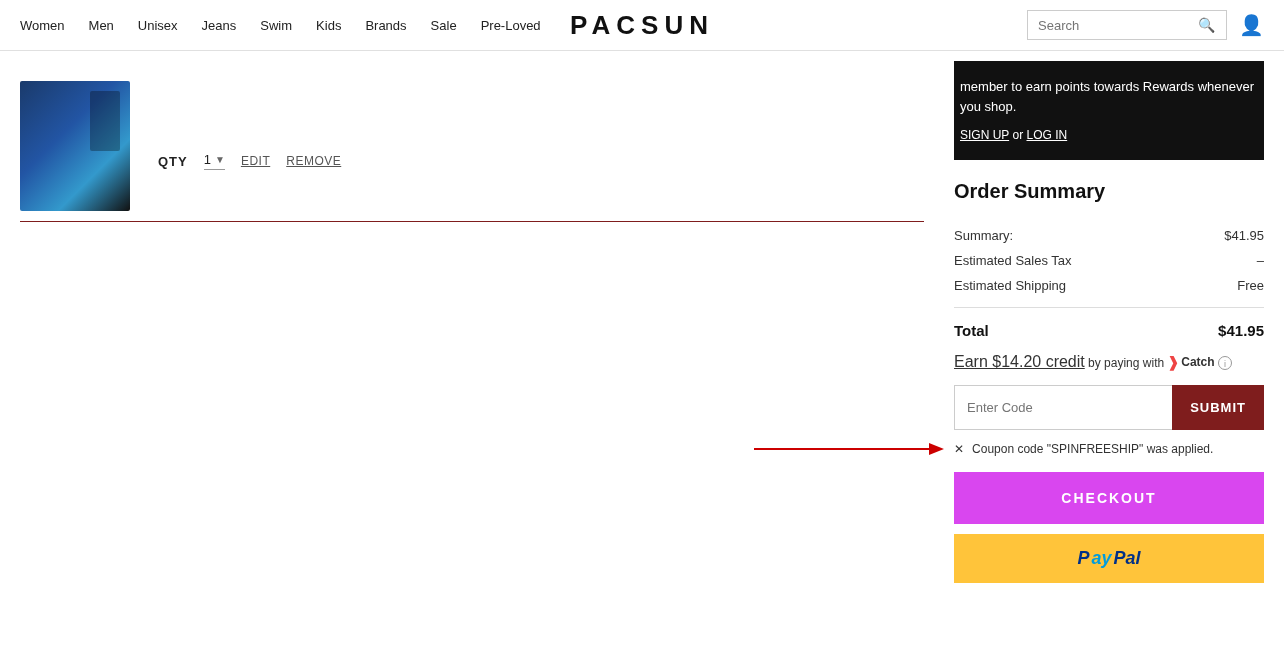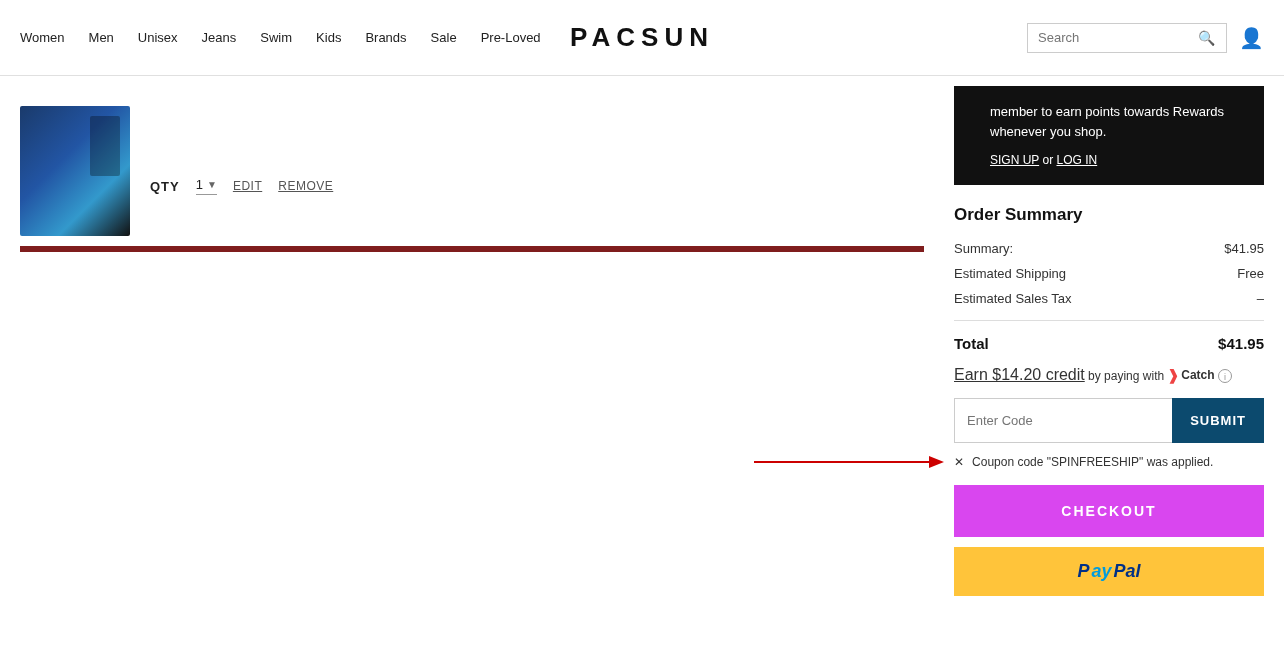--- a/index.html
+++ b/index.html
@@ -4,21 +4,21 @@
   <style>
     * { margin: 0; padding: 0; box-sizing: border-box; }
     body { font-family: Arial, Helvetica, sans-serif; background: #fff; width: 1284px; overflow-x: hidden; }
 
     
     .nav {
       display: flex;
       align-items: center;
       justify-content: space-between;
       padding: 0 20px;
-      height: 76px;
+      height: 51px;
       border-bottom: 1px solid #e0e0e0;
       position: relative;
     }
     .nav-left {
       display: flex;
       gap: 24px;
       align-items: center;
     }
     .nav-left a {
       font-size: 13px;
@@ -79,22 +79,22 @@
     
     .cart-section {
       flex: 1;
       padding-top: 10px;
     }
 
     .cart-item {
       display: flex;
       align-items: center;
       padding: 10px 0;
-      border-bottom: 6px solid #7f1d1d;
-      gap: 20px;
+      border-bottom: 1px solid #7f1d1d;
+      gap: 28px;
     }
 
     .cart-item-image {
       width: 110px;
       height: 130px;
       background: linear-gradient(135deg, #1a3a6b 0%, #2255a4 40%, #3399cc 70%, #111 100%);
       border-radius: 2px;
       position: relative;
       overflow: hidden;
     }
@@ -161,41 +161,41 @@
     
     .order-summary-section {
       width: 310px;
       padding-top: 0;
     }
 
     
     .rewards-banner {
       background: #111;
       color: #fff;
-      padding: 16px 36px;
+      padding: 16px 6px;
       margin-bottom: 20px;
       font-size: 13px;
       line-height: 1.5;
     }
     .rewards-banner .sign-links {
       margin-top: 10px;
       font-size: 12px;
     }
     .rewards-banner a {
       color: #fff;
       text-decoration: underline;
       cursor: pointer;
     }
 
     
     .order-summary-title {
-      font-size: 17px;
+      font-size: 20px;
       font-weight: 700;
       color: #111;
-      margin-bottom: 16px;
+      margin-bottom: 25px;
     }
 
     .summary-row {
       display: flex;
       justify-content: space-between;
       font-size: 13px;
       color: #333;
       margin-bottom: 10px;
     }
     .summary-row .value {
@@ -264,21 +264,21 @@
     .coupon-input {
       flex: 1;
       border: 1px solid #ccc;
       border-right: none;
       padding: 14px 12px;
       font-size: 13px;
       color: #999;
       outline: none;
     }
     .coupon-submit {
-      background: #0c4a6e;
+      background: #7f1d1d;
       color: #fff;
       border: none;
       padding: 14px 18px;
       font-size: 13px;
       font-weight: 700;
       letter-spacing: 1px;
       cursor: pointer;
     }
 
     
@@ -405,27 +405,27 @@
     </div>
 
     <div class="order-summary-title">Order Summary</div>
 
     <div class="summary-row">
       <span>Summary:</span>
       <span class="value">$41.95</span>
     </div>
 
     <div class="summary-row">
+      <span>Estimated Sales Tax</span>
+      <span class="value">–</span>
+    </div>
+
+    <div class="summary-row">
       <span>Estimated Shipping</span>
       <span class="value">Free</span>
-    </div>
-
-    <div class="summary-row">
-      <span>Estimated Sales Tax</span>
-      <span class="value">–</span>
     </div>
 
     <hr class="summary-divider">
 
     <div class="total-row">
       <span>Total</span>
       <span>$41.95</span>
     </div>
 
     <div class="catch-text">

